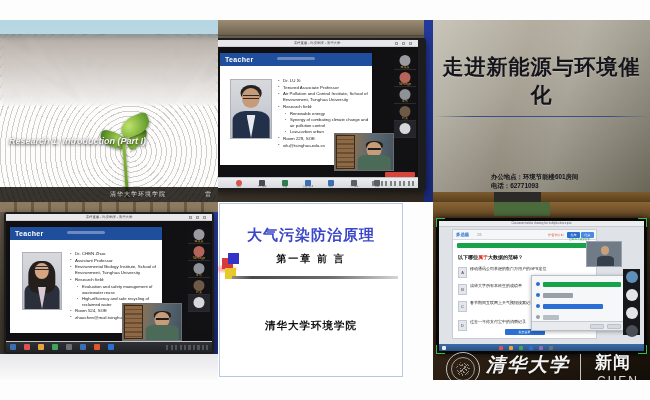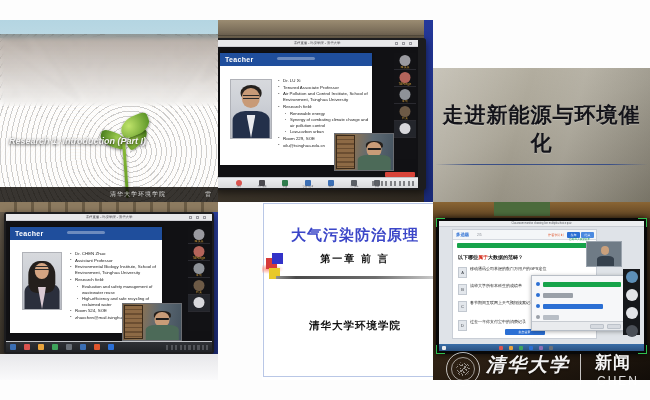--- a/index.html
+++ b/index.html
@@ -273,21 +273,21 @@
   #p2 { left:218px; top:20px; width:215px; height:182px; background:#000; }
   #p2 .wall { background: linear-gradient(170deg,#7a6d58 0%,#554b3c 45%,#2e2820 100%); }
   #p2 .sideblue {
     position:absolute; right:0; top:0; width:9px; height:100%;
     background: linear-gradient(#24389a,#1a2a78);
   }
   #p2 .laptop { left:-4px; top:18px; width:212px; height:152px; }
   #p2 .screen { left:2px; top:2px; right:8px; bottom:2px; }
 
   
-  #p3 { left:433px; top:20px; width:217px; height:182px;margin-top:48px; }
+  #p3 { left:433px; top:20px; width:217px; height:182px; }
   #p3 .bg {
     position:absolute; inset:0;
     background: linear-gradient(160deg,#b9b4a6 0%,#a9a496 35%,#8f8a7c 70%,#74705f 100%);
   }
   #p3 .sheen {
     position:absolute; inset:0;
     background: linear-gradient(105deg, rgba(255,255,255,.22) 0%, rgba(255,255,255,0) 38%,
                 rgba(255,255,255,.10) 58%, rgba(0,0,0,.12) 100%);
   }
   #p3 .title {
@@ -328,21 +328,21 @@
   #p4 .deskfront {
     position:absolute; left:0; bottom:0; width:100%; height:26px;
     background: linear-gradient(#e7e7ea,#fafafb);
   }
   #p4 .blueside {
     position:absolute; right:0; top:10px; width:8px; height:142px;
     background: linear-gradient(#2b3f9e,#1d2c78);
   }
 
   
-  #p5 { left:218px; top:202px; width:186px; height:178px; background:#ffffff;margin-left:44px; }
+  #p5 { left:218px; top:202px; width:186px; height:178px; background:#ffffff; }
   #p5 .frame {
     position:absolute; left:1px; top:1px; right:1px; bottom:3px;
     border:1px solid #b9c7e6; background:#ffffff;
   }
   #p5 .title {
     position:absolute; left:0; right:0; top:24px; text-align:center;
     color:#3b46c8; font-size:15px; font-weight:700; letter-spacing:1px;
   }
   #p5 .sub {
     position:absolute; left:0; right:0; top:50px; text-align:center;

